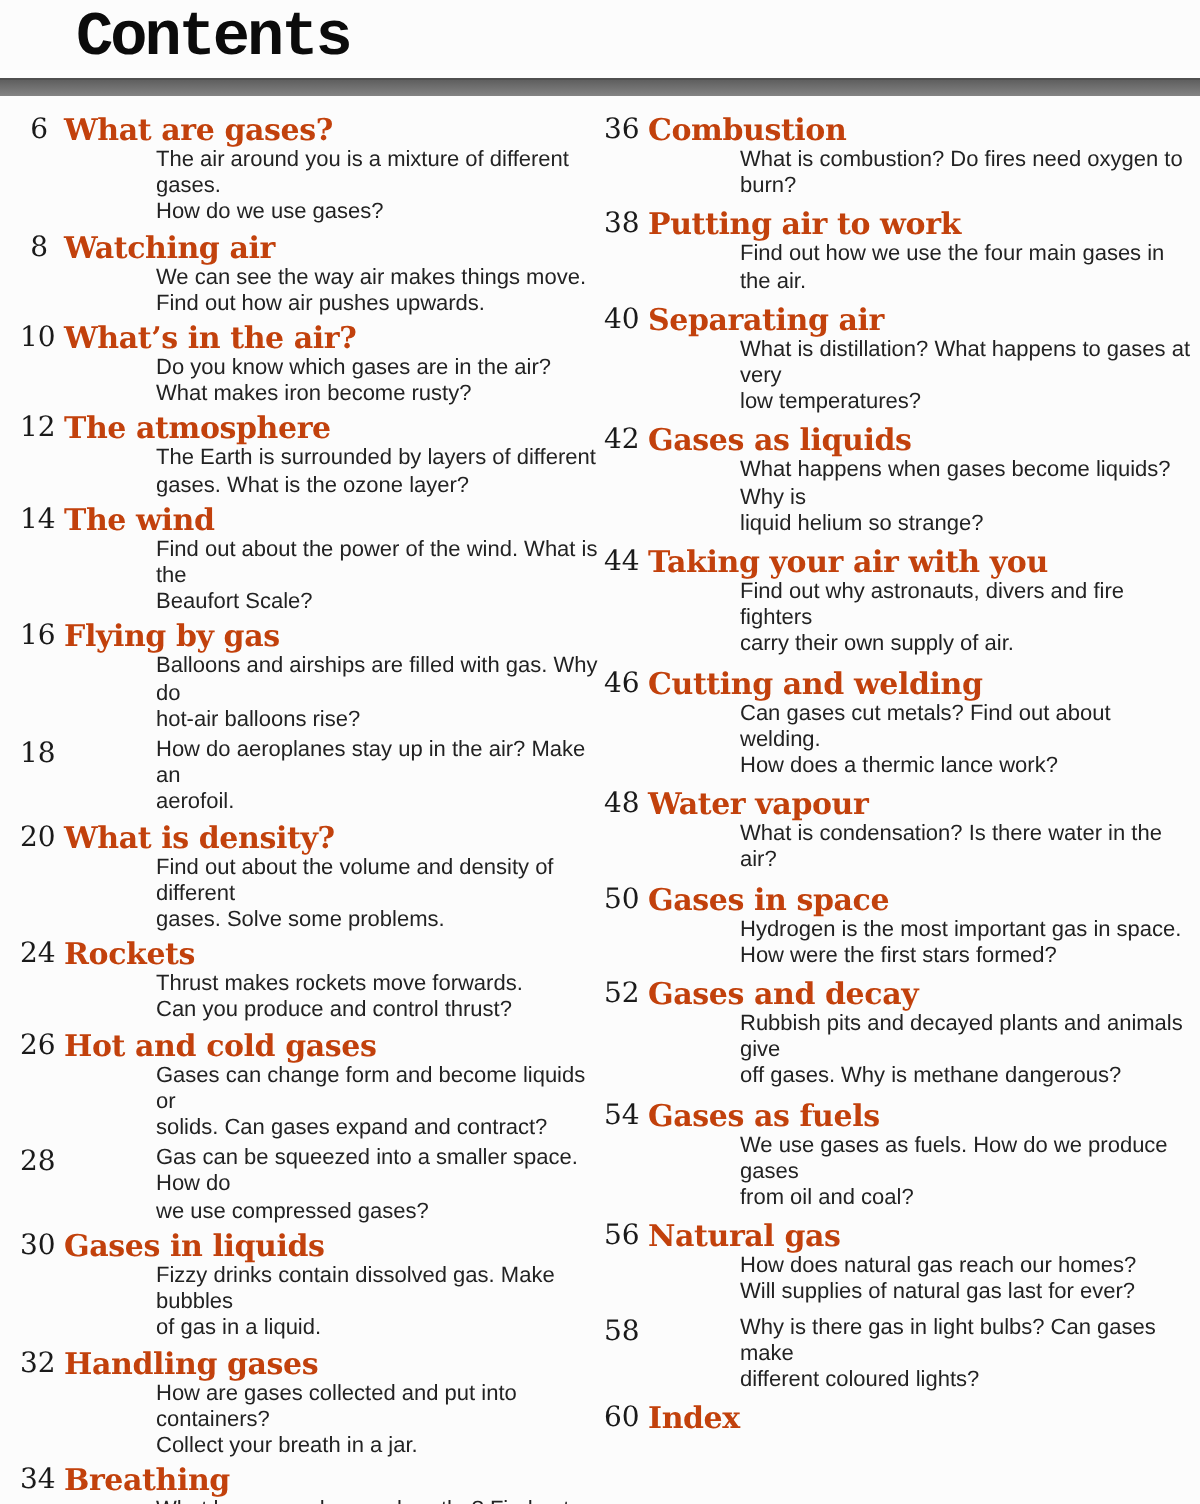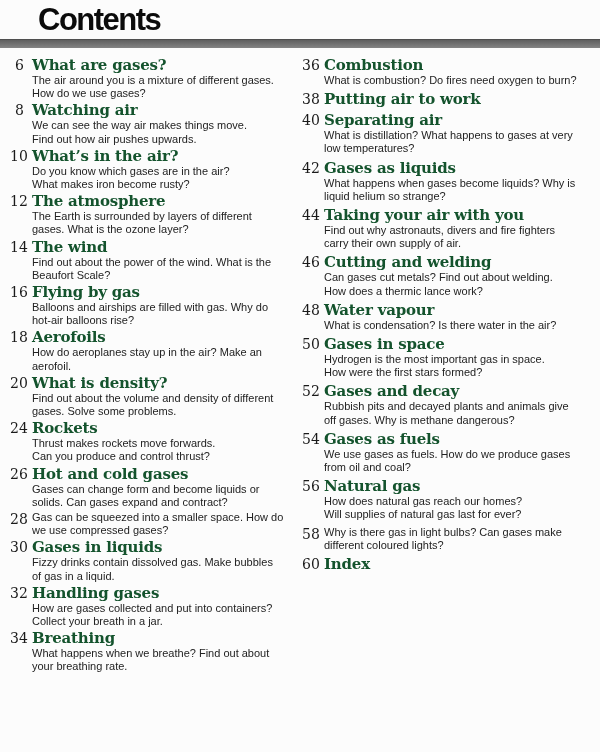--- a/index.html
+++ b/index.html
@@ -12,21 +12,21 @@
   *{margin:0;padding:0;box-sizing:border-box;}
   html,body{width:600px;height:752px;}
   body{
     background:var(--bg);
     font-family:"Liberation Sans", sans-serif;
     color:var(--ink);
     overflow:hidden;
   }
   .page{width:600px;height:752px;position:relative;}
   .page-title{
-    font-family:Liberation Sans, sans-serif;
+    font-family:Liberation Mono, monospace;
     font-weight:bold;
     font-size:31px;
     line-height:33px;
     letter-spacing:-1.5px;
     color:#0b0b0b;
     margin:3px 0 0 38px;
   }
   .title-rule{
     height:9px;
     margin-top:3px;
@@ -56,29 +56,30 @@
     font-size:14px;
     line-height:17px;
     color:#1a1a1a;
   }
   .entry-body{flex:1;min-width:0;}
   .entry-title{
     font-family:"DejaVu Serif", serif;
     font-weight:bold;
     font-size:15px;
     line-height:17px;
-    color:#14532d;
+    color:#c2410c;
     letter-spacing:-0.2px;
   }
   .entry-desc{
     font-family:"Liberation Sans", sans-serif;
     font-size:11px;
     line-height:13.2px;
     color:var(--desc);
     white-space:pre-line;
+    margin-left:46px;
   }
 </style>
 </head>
 <body>
 
 <div class="page">
   <h1 class="page-title">Contents</h1>
   <div class="title-rule"></div>
   <div class="cols">
     <div class="col col-left" id="col-0">
@@ -132,21 +133,20 @@
     <div class="entry-body">
       <div class="entry-title">Flying by gas</div>
       <div class="entry-desc">Balloons and airships are filled with gas. Why do
 hot-air balloons rise?</div>
     </div>
   </div>
 
   <div class="entry">
     <div class="entry-num">18</div>
     <div class="entry-body">
-      <div class="entry-title">Aerofoils</div>
       <div class="entry-desc">How do aeroplanes stay up in the air? Make an
 aerofoil.</div>
     </div>
   </div>
 
   <div class="entry">
     <div class="entry-num">20</div>
     <div class="entry-body">
       <div class="entry-title">What is density?</div>
       <div class="entry-desc">Find out about the volume and density of different
@@ -214,20 +214,21 @@
     <div class="entry-body">
       <div class="entry-title">Combustion</div>
       <div class="entry-desc">What is combustion? Do fires need oxygen to burn?</div>
     </div>
   </div>
 
   <div class="entry">
     <div class="entry-num">38</div>
     <div class="entry-body">
       <div class="entry-title">Putting air to work</div>
+      <div class="entry-desc">Find out how we use the four main gases in the air.</div>
     </div>
   </div>
 
   <div class="entry">
     <div class="entry-num">40</div>
     <div class="entry-body">
       <div class="entry-title">Separating air</div>
       <div class="entry-desc">What is distillation? What happens to gases at very
 low temperatures?</div>
     </div>

